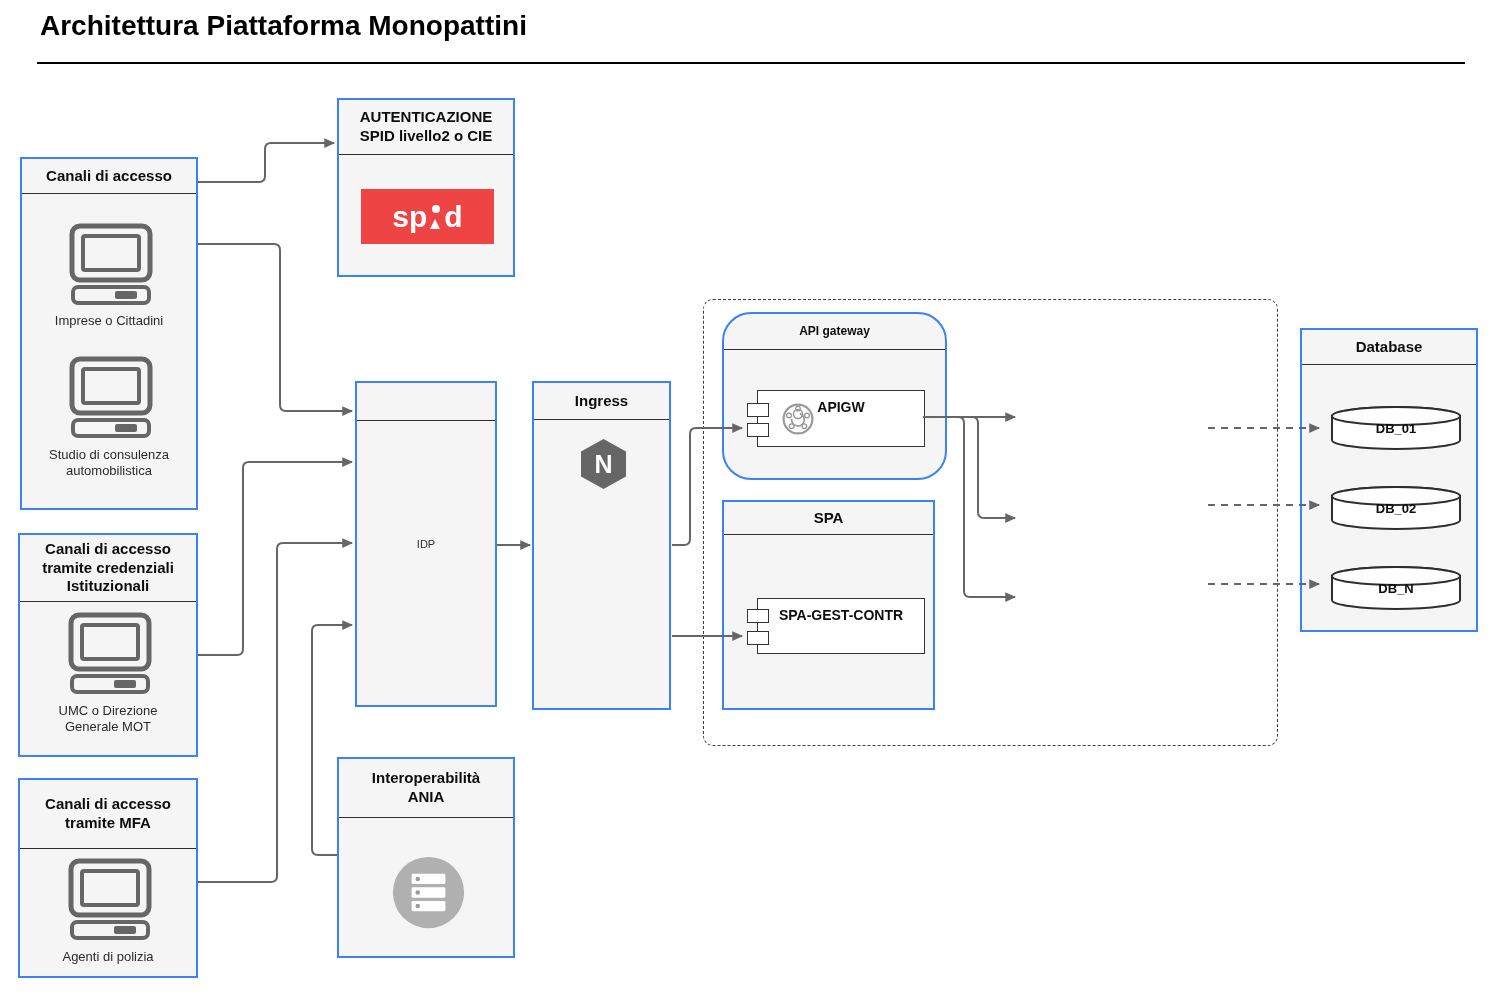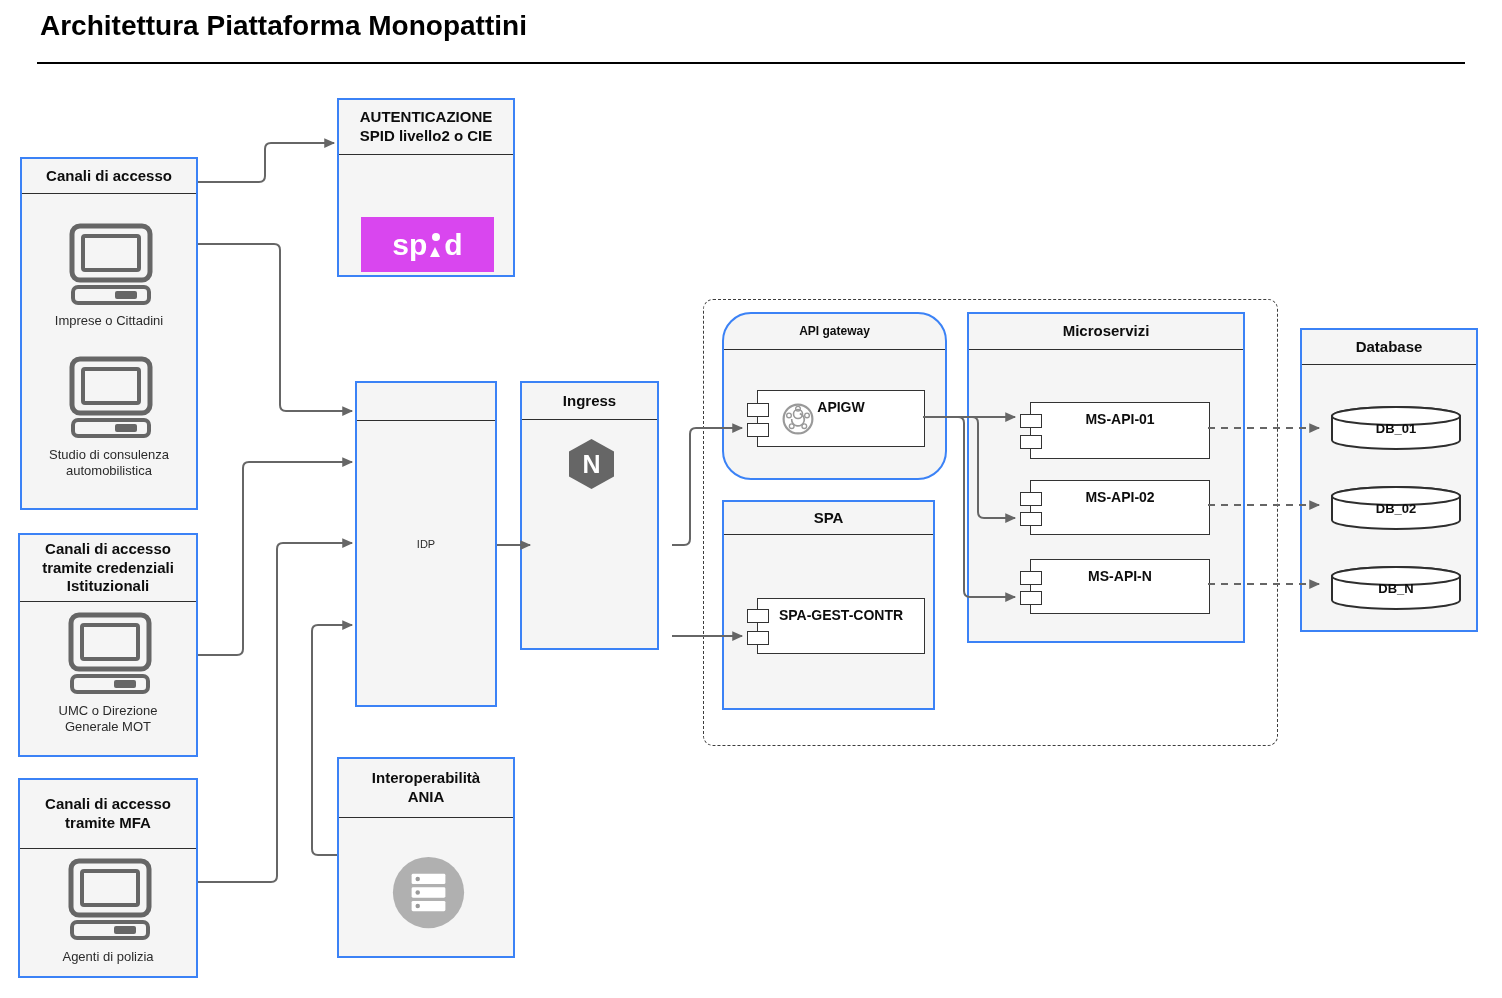--- a/index.html
+++ b/index.html
@@ -18,22 +18,22 @@
   .comp{position:absolute;background:#ffffff;border:1.5px solid #333;box-sizing:border-box;}
   .clabel{position:absolute;top:8px;left:0;width:100%;text-align:center;font-weight:bold;
           font-size:14px;color:#0d0d0d;}
   .port{position:absolute;left:-11px;width:22px;height:14px;background:#ffffff;
         border:1.5px solid #333;box-sizing:border-box;}
   .cyl{position:absolute;}
   .dlabel{position:absolute;top:16px;left:0;width:100%;text-align:center;font-weight:bold;
           font-size:13px;color:#0d0d0d;}
   #dashed-zone{position:absolute;left:703px;top:299px;width:575px;height:447px;
                border:1.6px dashed #3d3d3d;border-radius:10px;box-sizing:border-box;}
-  #spid-logo{position:absolute;left:22px;top:89px;width:133px;height:55px;background:#d946ef;
-             display:flex;align-items:center;justify-content:center;gap:2px;margin-top:28px;}
+  #spid-logo{position:absolute;left:22px;top:89px;width:133px;height:55px;background:#ef4444;
+             display:flex;align-items:center;justify-content:center;gap:2px;}
   #spid-logo .sp-txt{color:#fff;font-weight:bold;font-size:30px;letter-spacing:0px;}
   .spid-person{width:11px;height:26px;position:relative;margin:0 1px;}
   .spid-person .head{position:absolute;left:2px;top:1px;width:8px;height:8px;border-radius:50%;background:#fff;}
   .spid-person .bodyw{position:absolute;left:0;bottom:1px;width:0;height:0;
        border-left:5.5px solid transparent;border-right:5.5px solid transparent;border-bottom:10px solid #fff;}
   #nginx-letter{position:absolute;left:47px;top:56px;width:45px;height:50px;display:flex;
        align-items:center;justify-content:center;color:#fff;font-weight:bold;font-size:25px;}
   #idp-label{position:absolute;left:0;top:0;width:100%;height:100%;display:flex;
        align-items:center;justify-content:center;font-size:11px;color:#2b2b2b;}
   #connectors{position:absolute;left:0;top:0;pointer-events:none;}
@@ -105,21 +105,21 @@
         </span>
       <span class="sp-txt">d</span>
     </div>
   </div>
 
   <div class="gbox" style="left:355px;top:381px;width:142px;height:326px;">
     <div class="hdr" style="height:38px;"></div>
     <div id="idp-label">IDP</div>
   </div>
 
-  <div class="gbox" style="left:520px;top:381px;width:139px;height:269px;">
+  <div class="gbox" style="left:532px;top:381px;width:139px;height:329px;">
     <div class="hdr" style="height:37px;">Ingress</div>
     <svg class="abs" style="left:47px;top:56px;" width="45" height="50" viewBox="0 0 45 50">
       <polygon points="22.5,0 45,12.5 45,37.5 22.5,50 0,37.5 0,12.5" fill="#666"></polygon>
     </svg>
     <div id="nginx-letter">N</div>
   </div>
 
   <div class="gbox" style="left:337px;top:757px;width:178px;height:201px;">
     <div class="hdr" style="height:59px;">Interoperabilità
 ANIA</div>
@@ -155,38 +155,20 @@
 
   <div class="gbox" style="left:722px;top:500px;width:213px;height:210px;">
     <div class="hdr" style="height:33px;">SPA</div>
     <div class="comp" style="left:33px;top:96px;width:168px;height:56px;">
       <div class="clabel">SPA-GEST-CONTR</div>
       <div class="port" style="top:10px;"></div>
       <div class="port" style="top:32px;"></div>
     </div>
   </div>
 
-  <div class="gbox" style="left:967px;top:312px;width:278px;height:331px;">
-    <div class="hdr" style="height:36px;">Microservizi</div>
-    <div class="comp" style="left:61px;top:88px;width:180px;height:57px;">
-      <div class="clabel">MS-API-01</div>
-      <div class="port" style="top:11px;"></div>
-      <div class="port" style="top:32px;"></div>
-    </div>
-    <div class="comp" style="left:61px;top:166px;width:180px;height:55px;">
-      <div class="clabel">MS-API-02</div>
-      <div class="port" style="top:11px;"></div>
-      <div class="port" style="top:31px;"></div>
-    </div>
-    <div class="comp" style="left:61px;top:245px;width:180px;height:55px;">
-      <div class="clabel">MS-API-N</div>
-      <div class="port" style="top:11px;"></div>
-      <div class="port" style="top:31px;"></div>
-    </div>
-  </div>
 
   <div class="gbox" style="left:1300px;top:328px;width:178px;height:304px;">
     <div class="hdr" style="height:35px;">Database</div>
     <div class="cyl" style="left:28px;top:75px;width:132px;height:46px;">
       <svg width="132" height="46" viewBox="0 0 132 46">
         <path d="M2,11 A64,9 0 0 1 130,11 L130,35 A64,9 0 0 1 2,35 Z" fill="#fff" stroke="#2e2e2e" stroke-width="2"></path>
         <ellipse cx="66" cy="11" rx="64" ry="9" fill="#fff" stroke="#2e2e2e" stroke-width="2"></ellipse>
       </svg>
       <div class="dlabel">DB_01</div>
     </div>

